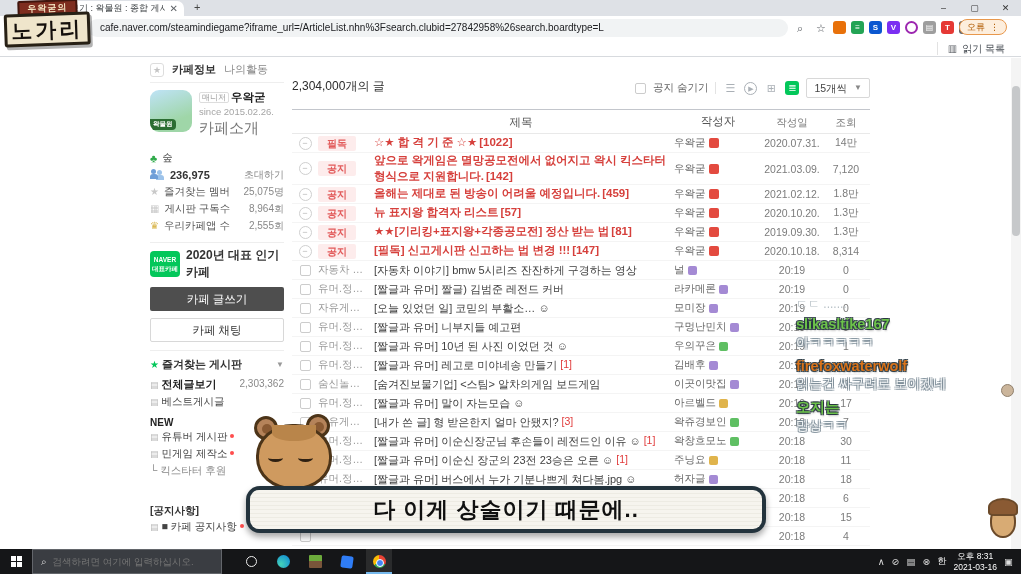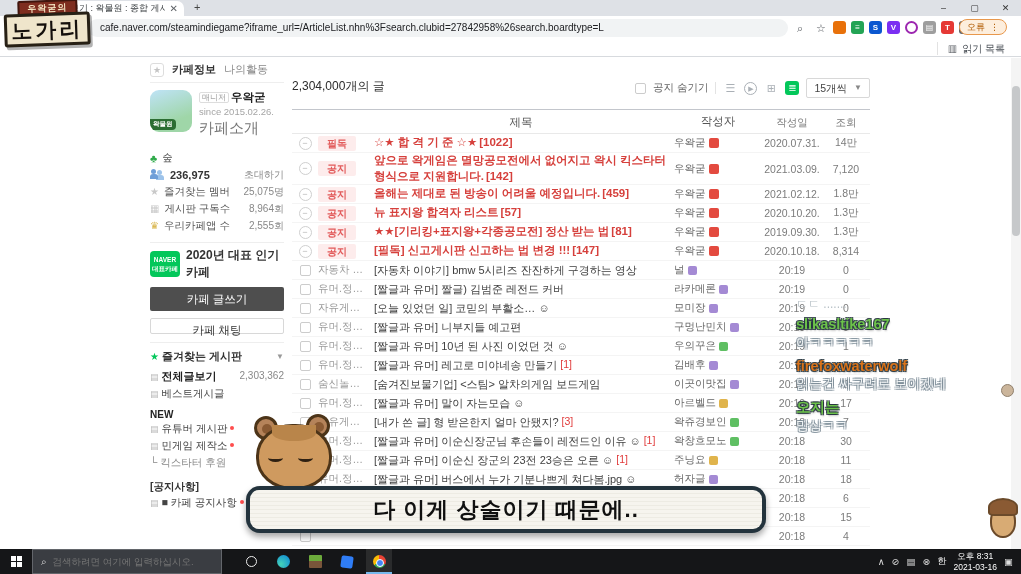--- a/index.html
+++ b/index.html
@@ -56,32 +56,32 @@
   .ppl::after{content:"";position:absolute;left:0;top:5px;width:8px;height:5px;border-radius:3px 3px 0 0;background:#6f9fd8;box-shadow:6px 1px 0 #9dc3ea}
   .cnt{font-weight:bold;color:#333;font-size:11px}
   .icg{color:#c9c9c9;font-size:10px}
   .icy{color:#d9b64e;font-size:10px}
   .topic{display:flex;gap:6px;padding:6px 0;font-size:10px;color:#555;border-bottom:0}
   .topic .tl{color:#999}
   .rep{display:flex;gap:6px;align-items:center;margin:4px 0 6px}
   .repshield{width:30px;height:26px;background:#03c75a;border-radius:4px;color:#fff;font-size:6.5px;font-weight:bold;text-align:center;padding-top:4px;line-height:1.5;flex:none}
   .replabel{font-size:12px;color:#333;font-weight:700}
   .btn-write{height:24px;background:#4e4e4e;color:#fff;text-align:center;line-height:24px;font-size:11.5px;border-radius:2px;margin-top:2px}
-  .btn-chat{height:16px;background:#fff;border:1px solid #d8d8d8;color:#333;text-align:center;line-height:22px;font-size:11.5px;border-radius:2px;margin:7px 0 8px}
+  .btn-chat{height:24px;background:#fff;border:1px solid #d8d8d8;color:#333;text-align:center;line-height:22px;font-size:11.5px;border-radius:2px;margin:7px 0 8px}
   .favhdr{display:flex;justify-content:space-between;align-items:center;border-top:1px solid #eee;padding:6px 0 4px;font-size:11px}
   .favhdr .gs{color:#03c75a;font-size:10px}
   .favhdr b{color:#333}
   .favhdr .car{color:#999;font-size:8px}
   .sitem{display:flex;justify-content:space-between;align-items:center;line-height:16px;font-size:10.5px;color:#444}
   .sitem .doc{color:#b9b9b9;font-size:9px;margin-right:3px}
   .sitem b{font-size:11px;color:#222}
   .sitem .scount{color:#888;font-size:10px}
   .snew{font-weight:bold;font-size:10px;color:#222;margin-top:7px}
   .dot{width:4px;height:4px;background:#ff4d4d;border-radius:50%;display:inline-block;margin-left:3px;vertical-align:2px}
-  .ssec{font-weight:bold;font-size:10.5px;color:#333;margin-top:8px;line-height:16px}
+  .ssec{font-weight:bold;font-size:10.5px;color:#333;margin-top:24px;line-height:16px}
   .sub{color:#888}
 
   
   #main{position:absolute;left:292px;top:0;width:578px}
   .topbar{display:flex;justify-content:space-between;align-items:flex-start;height:26px;margin-top:20px}
   .total{font-size:12px;color:#2b2b2b}
   .topright{display:flex;align-items:center;gap:7px;font-size:10.5px;color:#666}
   .cb{width:11px;height:11px;border:1px solid #ccc;border-radius:2px;background:#fff;flex:none}
   .vic{font-size:11px;color:#aab0b6;width:14px;text-align:center}
   .vic.circ{border:1px solid #aab0b6;border-radius:50%;width:13px;height:13px;line-height:11px;font-size:7px}

